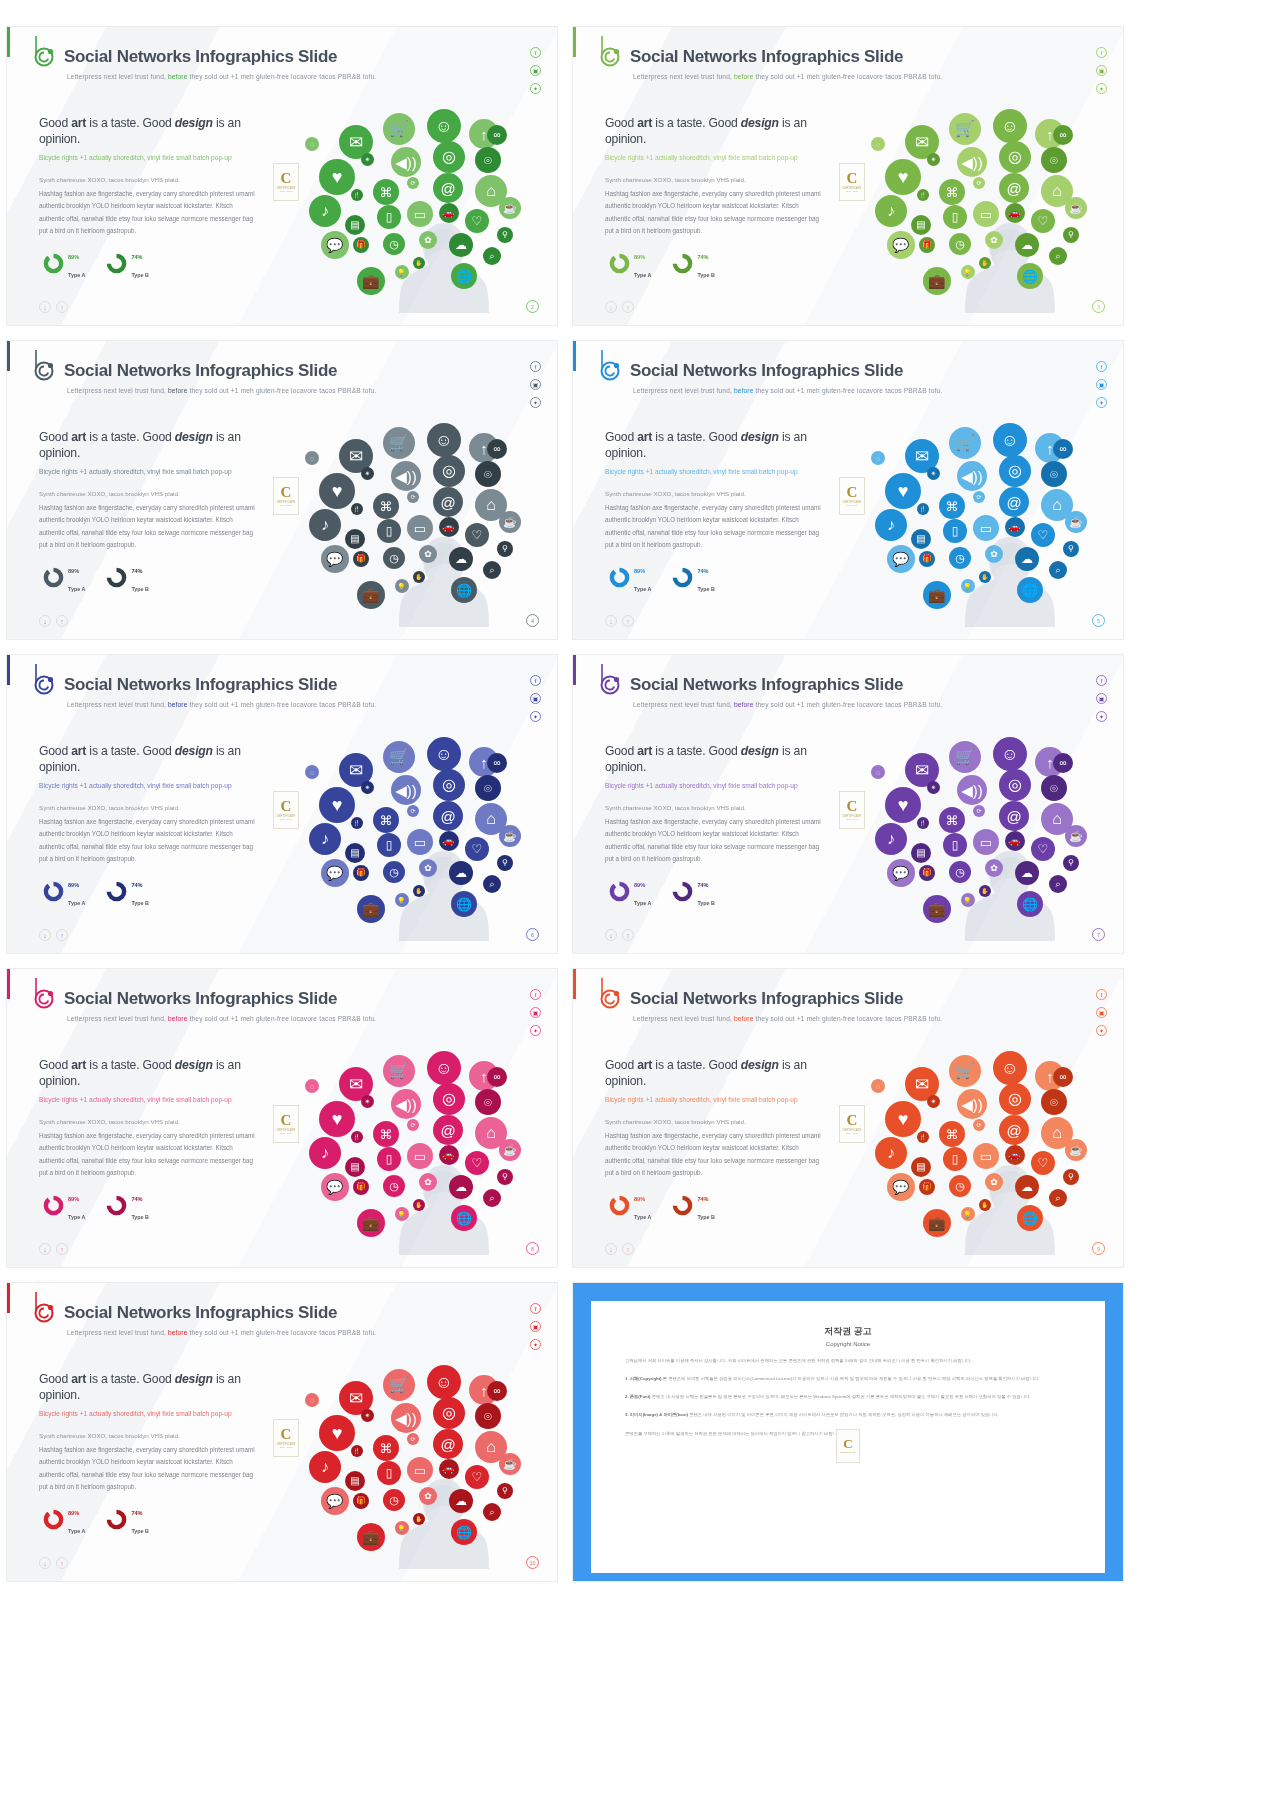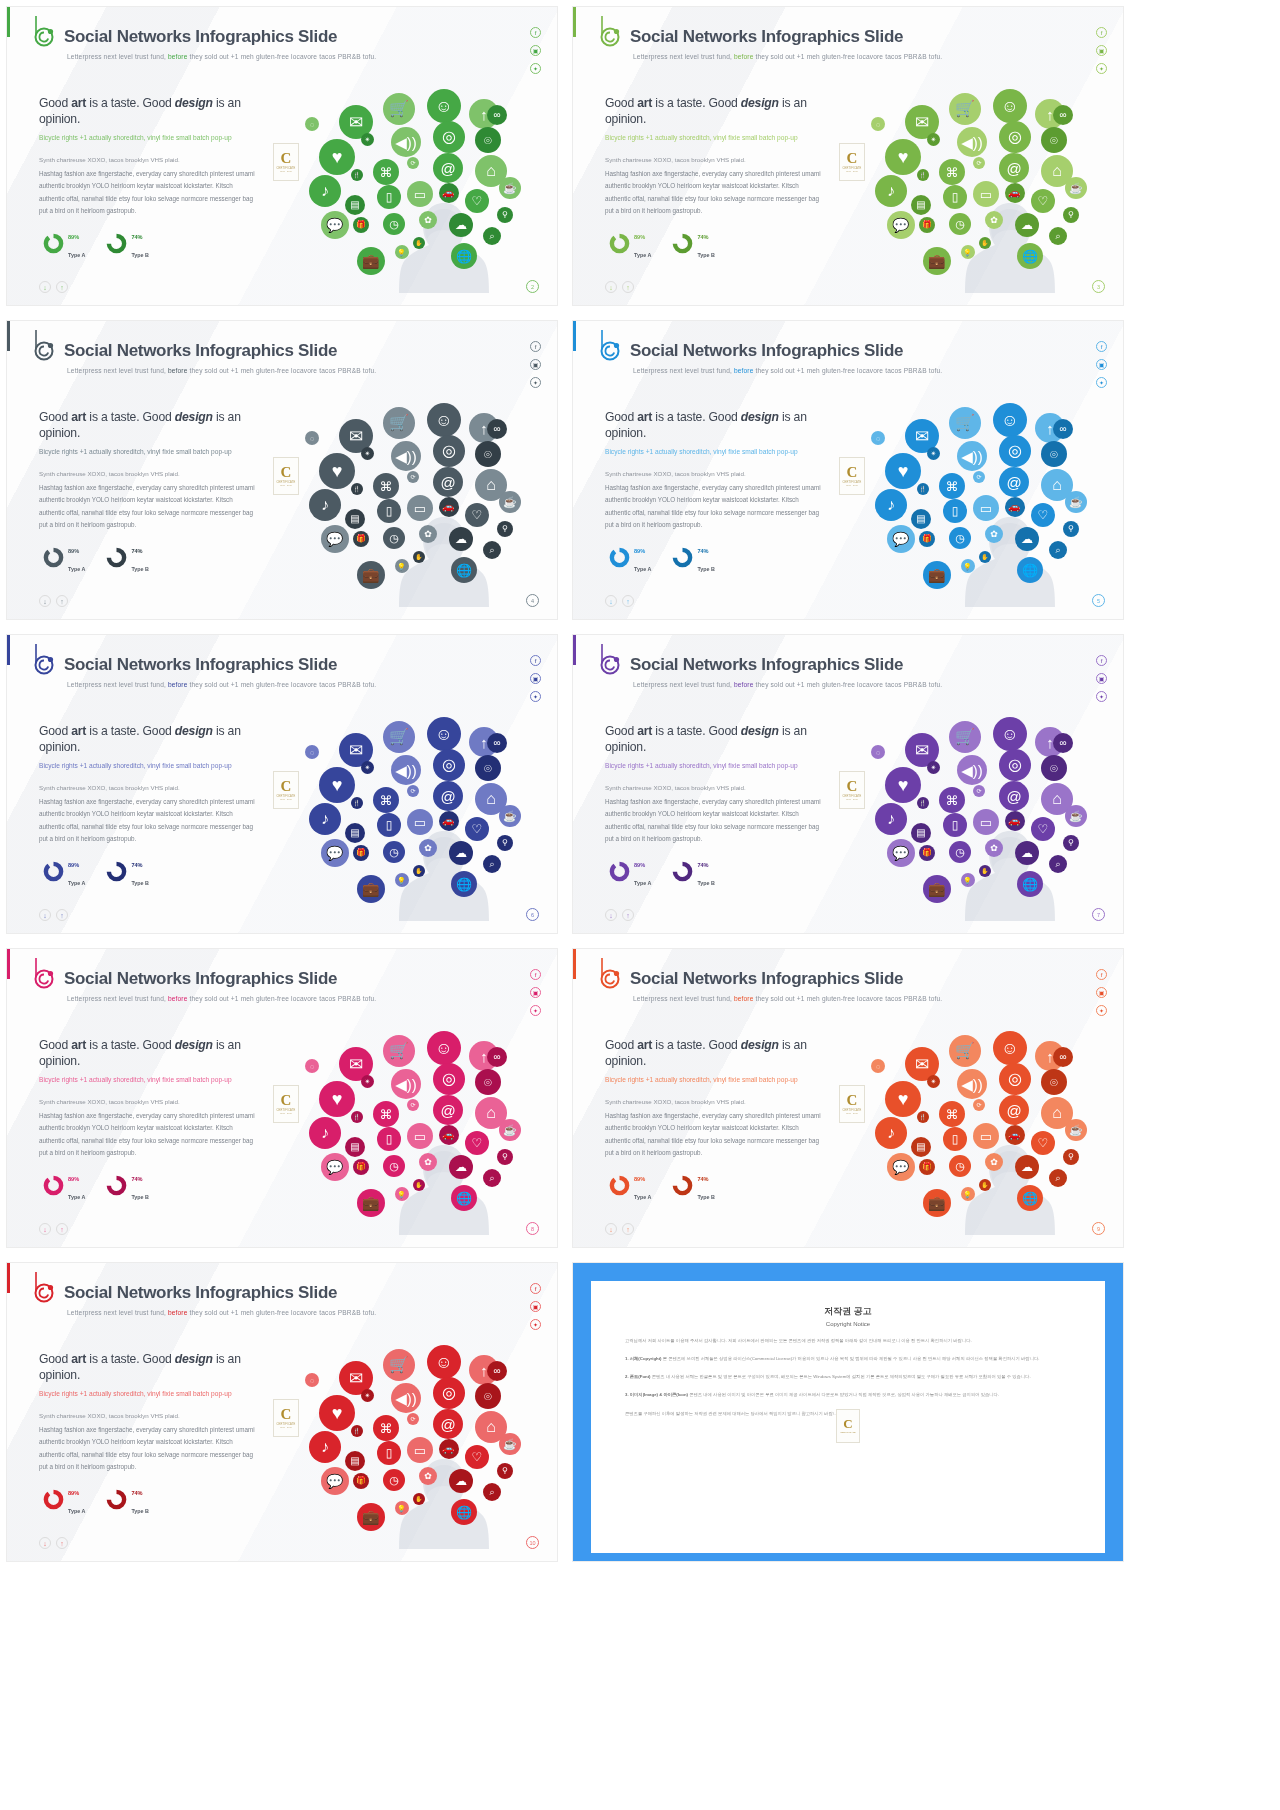--- a/index.html
+++ b/index.html
@@ -9,20 +9,21 @@
     font-family:"Liberation Sans", sans-serif;
     overflow:hidden;
   }
   #grid {
     display:grid;
     grid-template-columns: 552px 552px;
     grid-auto-rows: 300px;
     column-gap:14px;
     row-gap:14px;
     padding:6px 80px 0 6px;
+    margin-top:20px;
   }
   .slide {
     position:relative;
     background:#fcfcfc;
     border:1px solid #ececec;
     overflow:hidden;
   }
   
   .sheen{position:absolute; inset:0; pointer-events:none;
     background:

